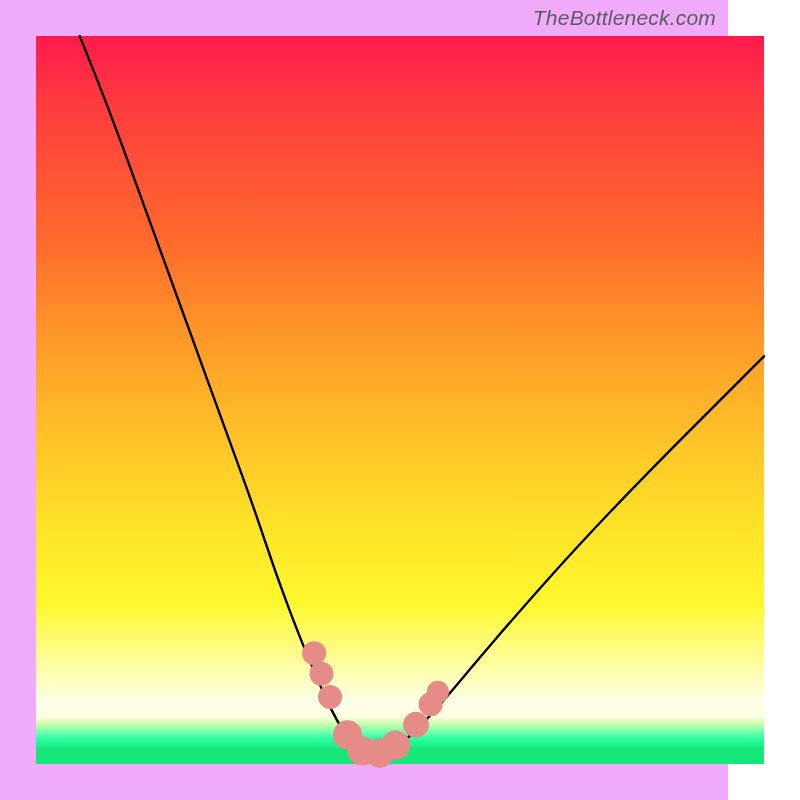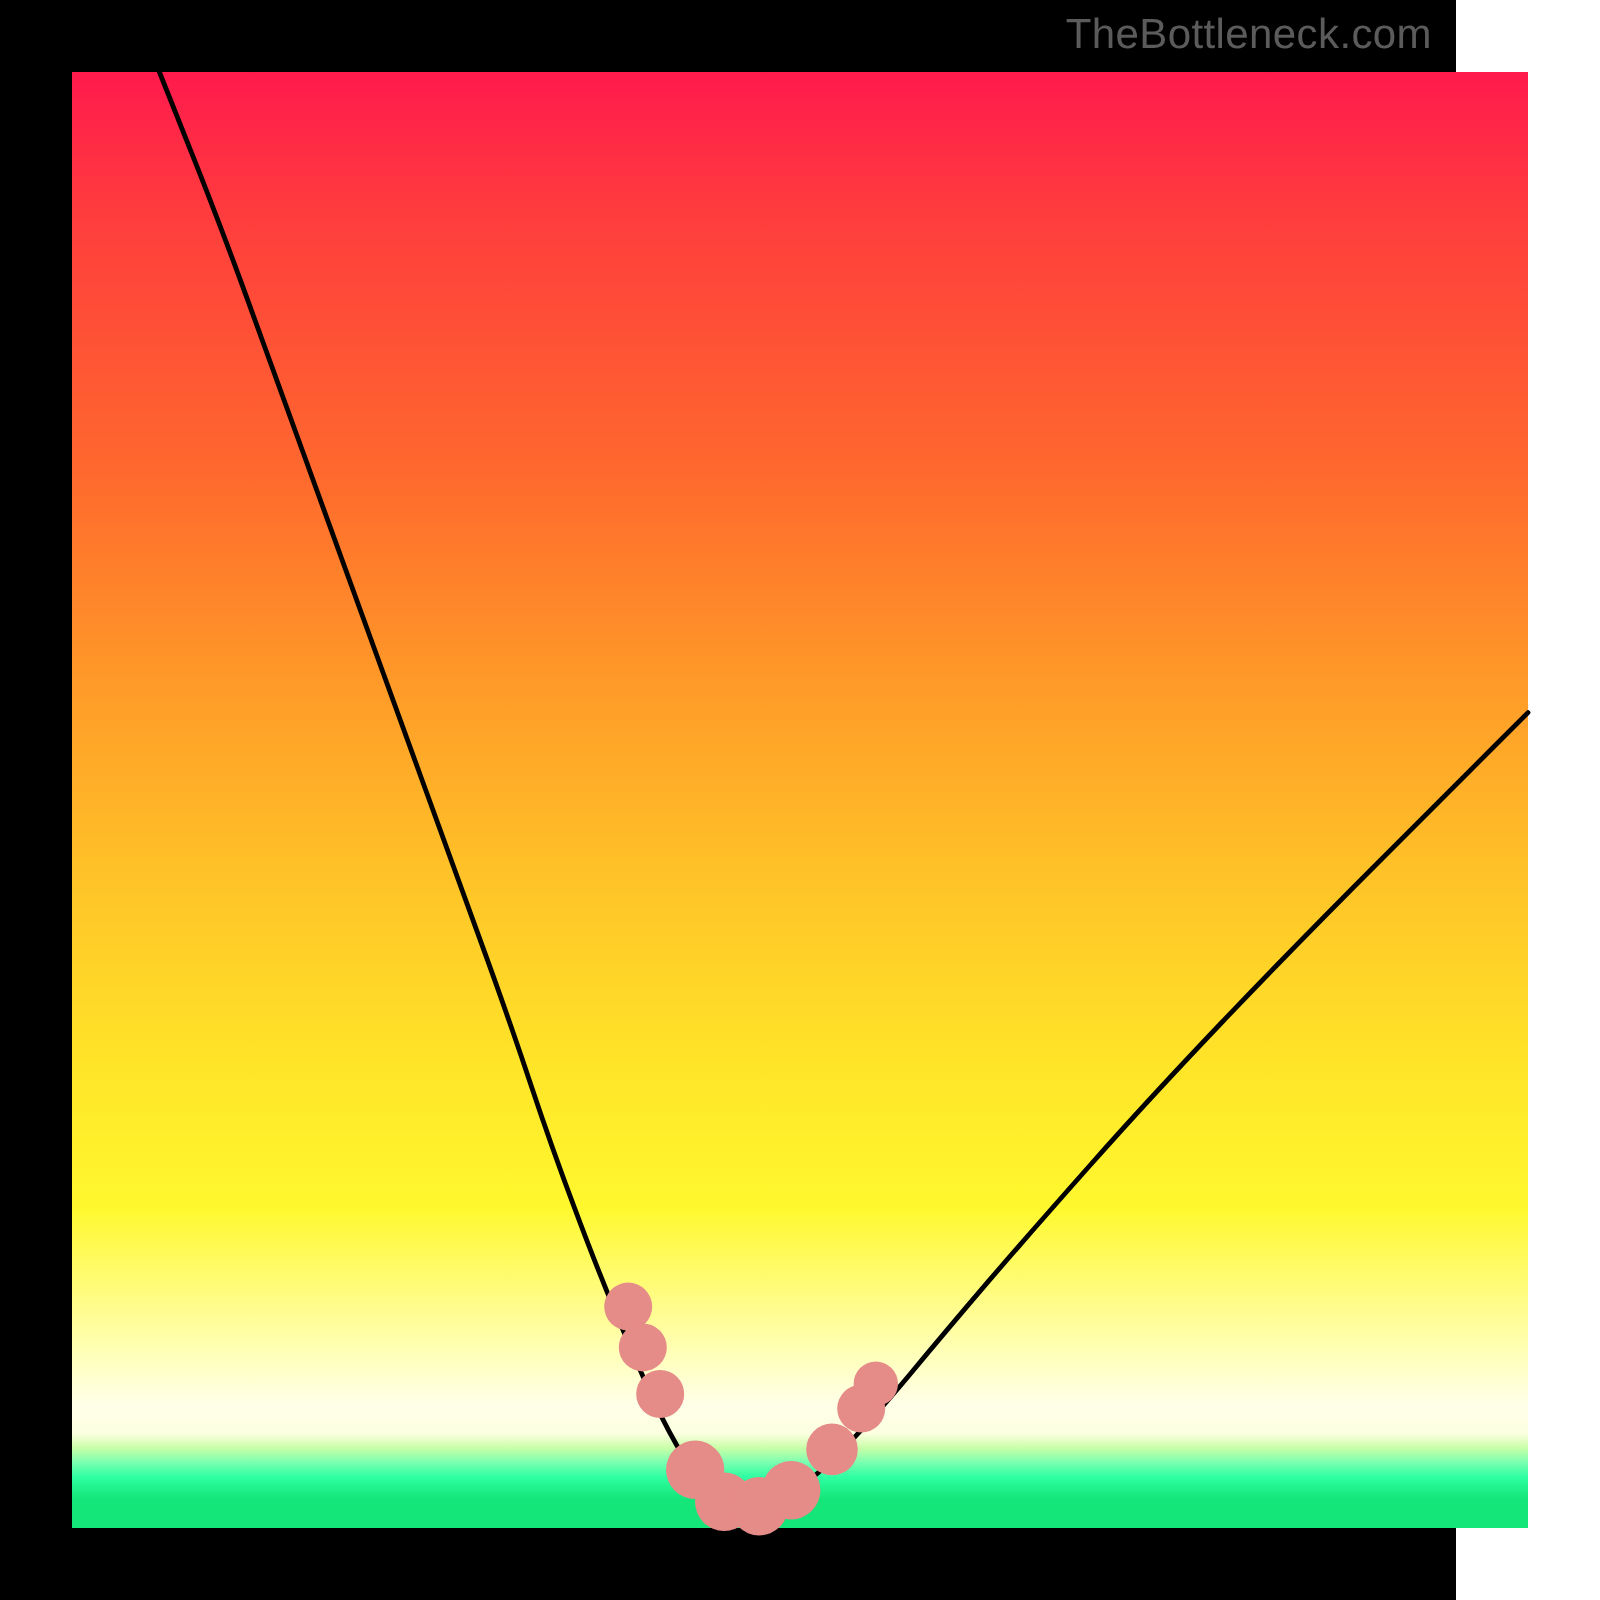--- a/index.html
+++ b/index.html
@@ -7,21 +7,22 @@
     padding: 0;
     width: 800px;
     height: 800px;
     overflow: hidden;
     font-family: Arial, Helvetica, sans-serif;
   }
   .canvas {
     position: relative;
     width: 728px;
     height: 800px;
-    background: #000000;
+    background: #f0abfc;
+    font-style: italic;
   }
   .plot-area {
     position: absolute;
     left: 36px;
     top: 36px;
     width: 728px;
     height: 728px;
     
     background: linear-gradient(
       to bottom,

